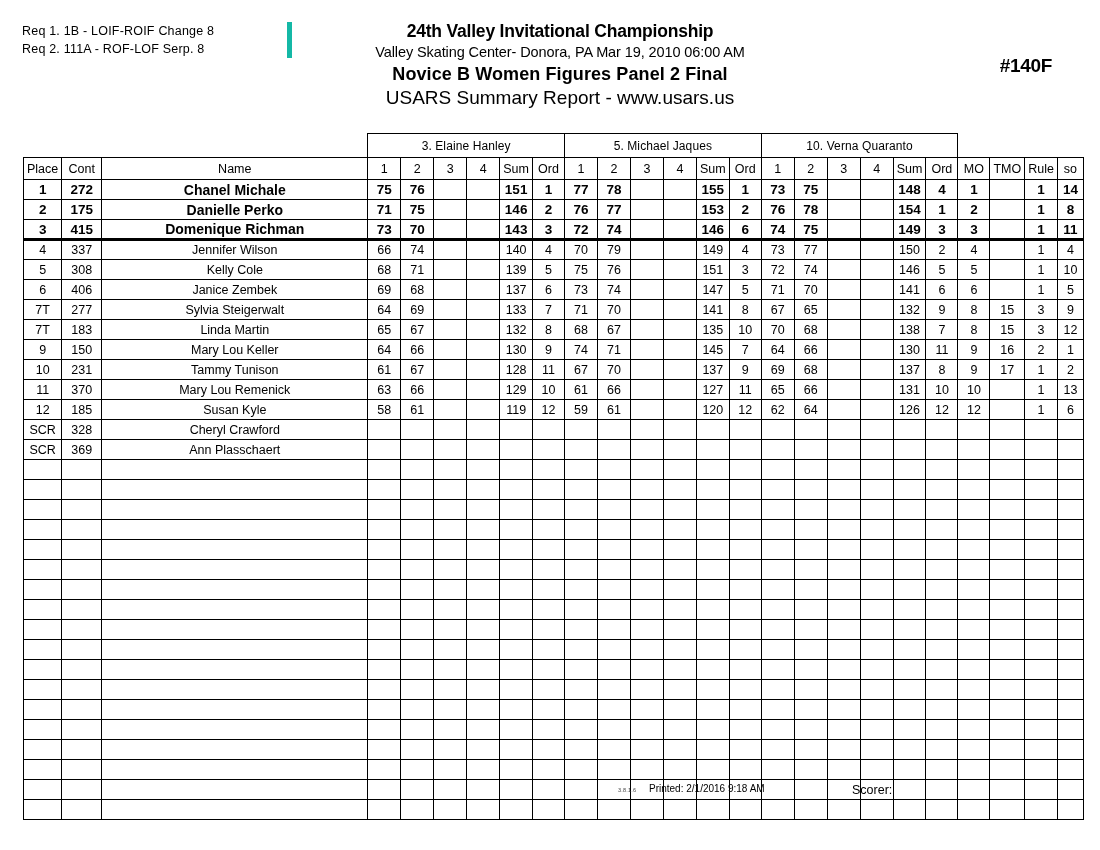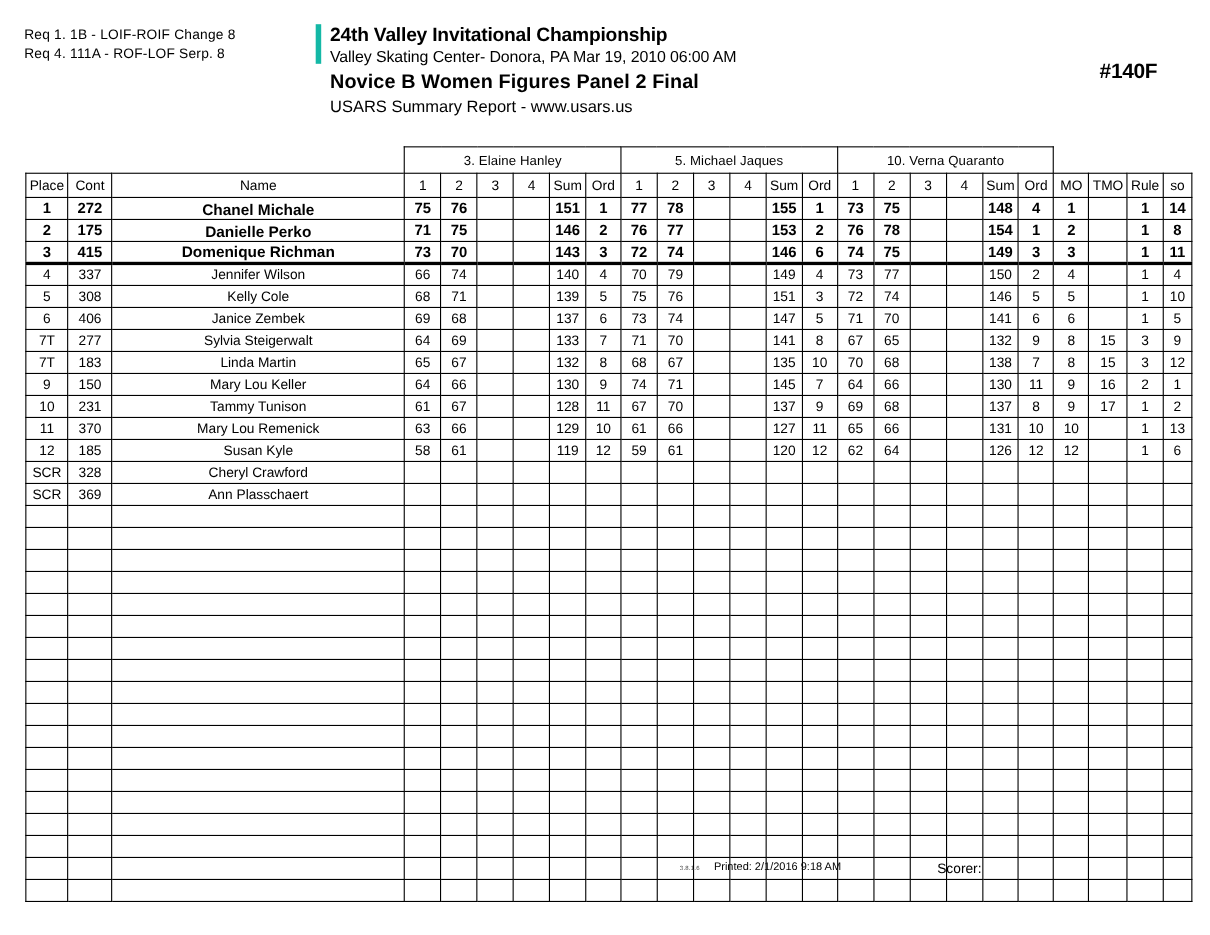--- a/index.html
+++ b/index.html
@@ -32,40 +32,41 @@
     white-space: nowrap;
     letter-spacing: .2px;
   }
 
   
   #title-block {
     position: absolute;
     left: 300px;
     top: 20px;
     width: 520px;
+    text-align: center;
   }
   #event-title {
     font-size: 17.5px;
     font-weight: bold;
     line-height: 22px;
     letter-spacing: -.2px;
   }
   #event-venue {
     font-size: 14.5px;
     line-height: 20px;
     letter-spacing: -.1px;
   }
   #event-category {
     font-size: 18px;
     font-weight: bold;
     line-height: 25px;
     letter-spacing: .1px;
   }
   #event-report {
-    font-size: 15px;
+    font-size: 19px;
     line-height: 22px;
   }
 
   
   #event-code {
     position: absolute;
     right: 48px;
     top: 23px;
     font-size: 19px;
     font-weight: bold;
@@ -161,21 +162,21 @@
     top: 0px;
     font-size: 12.5px;
     white-space: nowrap;
   }
 </style>
 </head>
 <body>
 
 <div id="req-block">
   <div class="req-line">Req  1.  1B - LOIF-ROIF Change 8</div>
-  <div class="req-line">Req  4.  111A - ROF-LOF Serp. 8</div>
+  <div class="req-line">Req  2.  111A - ROF-LOF Serp. 8</div>
 </div>
 
 <div id="title-block">
   <div id="event-title">24th Valley Invitational Championship</div>
   <div id="event-venue">Valley Skating Center-  Donora, PA  Mar 19, 2010  06:00 AM</div>
   <div id="event-category">Novice B Women Figures  Panel 2 Final</div>
   <div id="event-report">USARS Summary Report - www.usars.us</div>
 </div>
 
 <div id="event-code">#140F</div>

